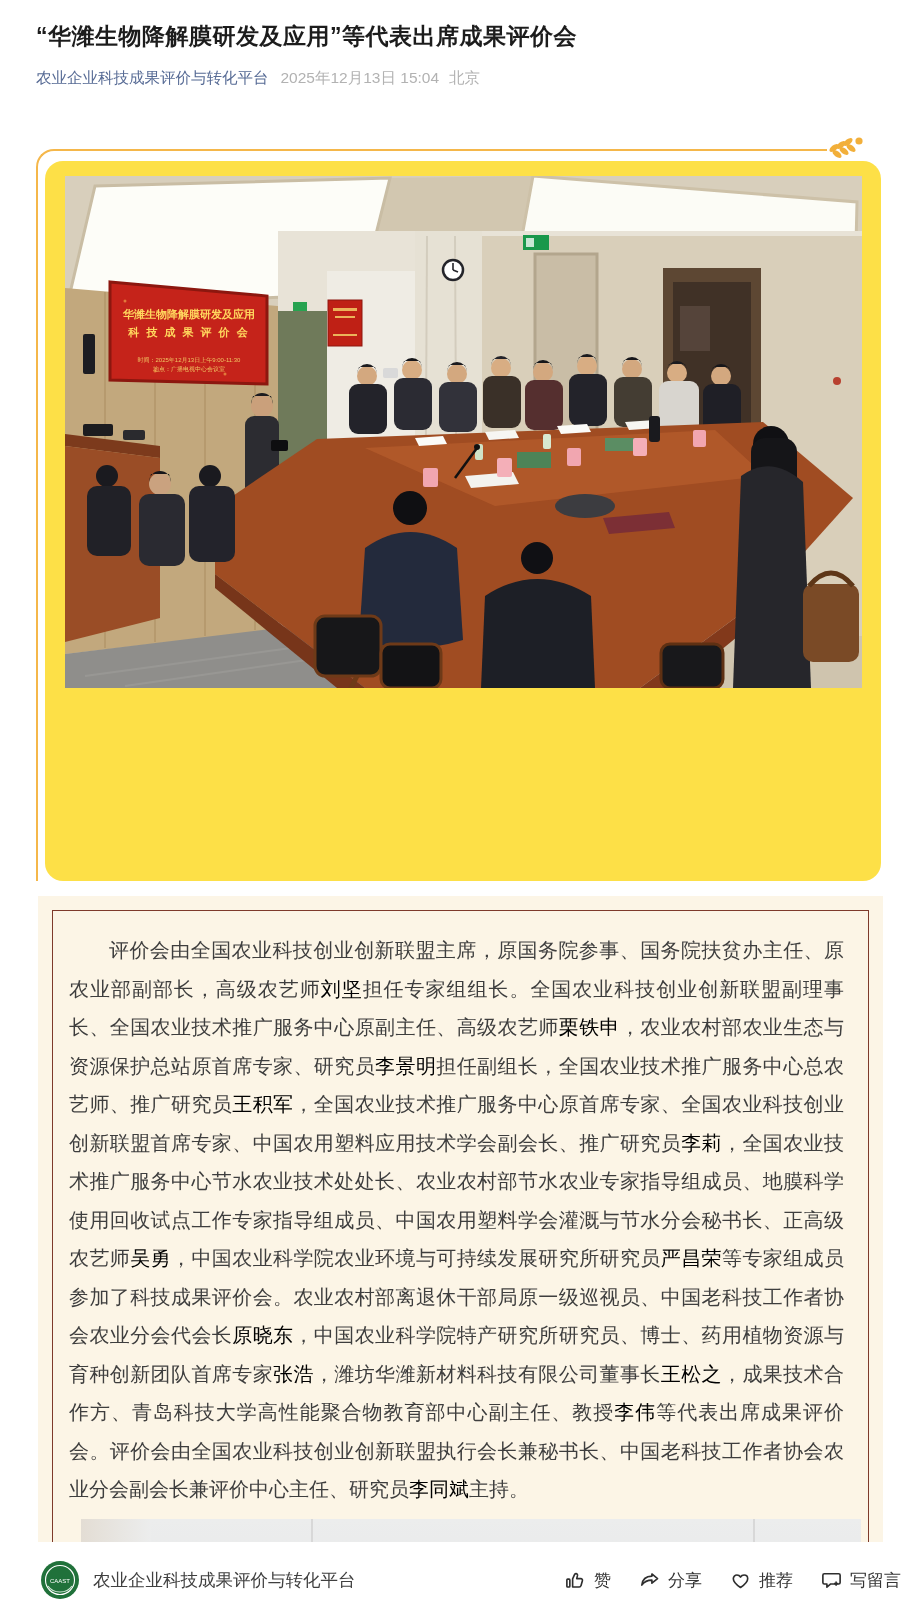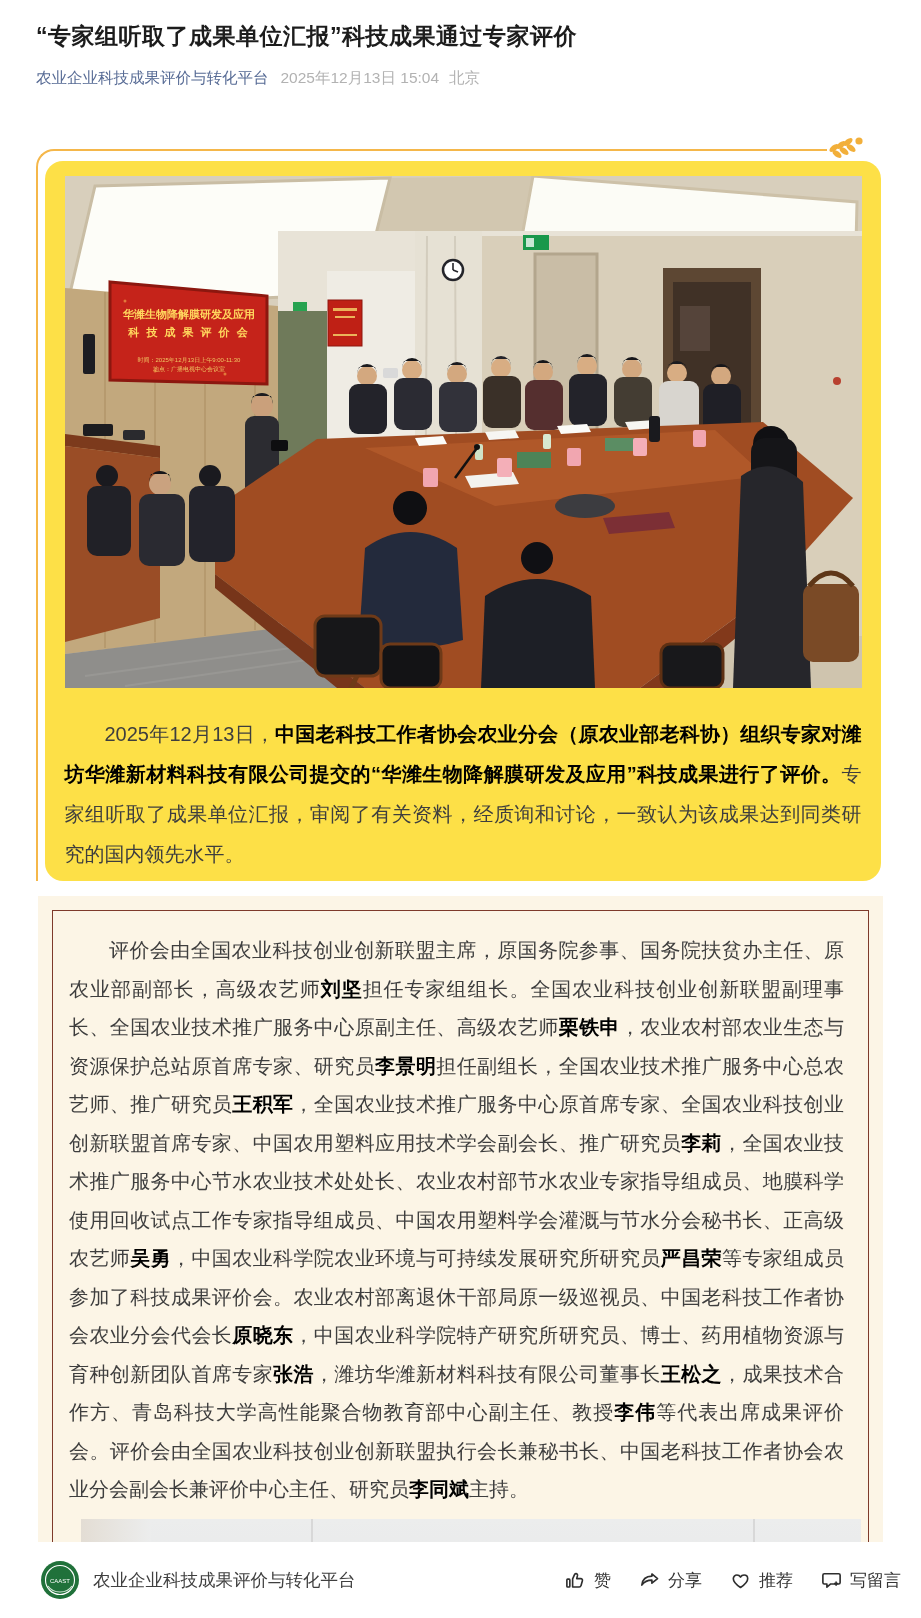--- a/index.html
+++ b/index.html
@@ -46,21 +46,21 @@
     margin:15px 38px 0;width:845px;background:#fcf5e6;
     padding:14px;box-sizing:border-box;
   }
   .card2-inner{
     border:1px solid #7e3a2b;padding:20px 24px 0 16px;min-height:640px;
   }
   .para2{
     font-size:20px;line-height:38.5px;color:#3e3e3e;
     text-align:justify;text-indent:2em;margin:0;
   }
-  .para2 .b{font-weight:700;color:#000;}
+  .para2 .b{font-weight:400;color:#000;}
   .partial-img{
     margin:10px 0 0 12px;width:780px;height:150px;position:relative;
     background:linear-gradient(180deg,#eceded 0%,#e7e8e9 60%,#eeeeee 100%);
   }
   .partial-img .seam{position:absolute;top:0;bottom:0;width:2px;background:#d8d8d8;}
   .partial-img .warm{position:absolute;left:0;top:0;bottom:0;width:70px;
     background:linear-gradient(90deg,#e3ddd4,#eceded);}
   
   .footer{
     position:absolute;left:0;right:0;bottom:0;height:76px;background:#fff;
@@ -70,21 +70,21 @@
   .footer .logo{width:40px;height:40px;flex:0 0 auto;cursor:pointer;}
   .footer .acc-name{margin-left:13px;font-size:17.5px;color:#404040;}
   .actions{margin-left:auto;display:flex;align-items:center;}
   .action{display:flex;align-items:center;margin-left:27px;cursor:pointer;}
   .action svg{width:23px;height:23px;flex:0 0 auto;}
   .action .lbl{margin-left:7px;font-size:17px;color:#353535;}
 </style>
 </head>
 <body>
 
-<h1 class="page-title">“专家组听取了成果单位汇报”科技成果通过专家评价</h1>
+<h1 class="page-title">“华潍生物降解膜研发及应用”等代表出席成果评价会</h1>
 <div class="byline">
   <span class="account">农业企业科技成果评价与转化平台</span>
   <span class="date">2025年12月13日 15:04</span>
   <span class="loc">北京</span>
 </div>
 
 <div class="card1-wrap">
   <div class="gold-frame"></div>
   <svg class="wheat-deco" viewBox="0 0 38 30">
     <g fill="#f2af3a">
@@ -281,21 +281,20 @@
       </g>
 
       <g>
         <rect x="250" y="440" width="66" height="60" rx="10" fill="#171719" stroke="#6e3a18" stroke-width="3"></rect>
         <rect x="316" y="468" width="60" height="44" rx="9" fill="#131315" stroke="#6e3a18" stroke-width="3"></rect>
         <rect x="596" y="468" width="62" height="44" rx="9" fill="#18181b" stroke="#5e3013" stroke-width="3"></rect>
         <line x1="292" y1="500" x2="286" y2="512" stroke="#6e3a18" stroke-width="5"></line>
       </g>
     </svg>
 
-    <p class="para"><span>2025年12月13日，</span><span class="b">中国老科技工作者协会农业分会（原农业部老科协）组织专家对潍坊华潍新材料科技有限公司提交的“华潍生物降解膜研发及应用”科技成果进行了评价。</span><span>专家组听取了成果单位汇报，审阅了有关资料，经质询和讨论，一致认为该成果达到同类研究的国内领先水平。</span></p>
   </div>
 </div>
 
 <div class="card2">
   <div class="card2-inner">
     <p class="para2"><span>评价会由全国农业科技创业创新联盟主席，原国务院参事、国务院扶贫办主任、原农业部副部长，高级农艺师</span><span class="b">刘坚</span><span>担任专家组组长。全国农业科技创业创新联盟副理事长、全国农业技术推广服务中心原副主任、高级农艺师</span><span class="b">栗铁申</span><span>，农业农村部农业生态与资源保护总站原首席专家、研究员</span><span class="b">李景明</span><span>担任副组长，全国农业技术推广服务中心总农艺师、推广研究员</span><span class="b">王积军</span><span>，全国农业技术推广服务中心原首席专家、全国农业科技创业创新联盟首席专家、中国农用塑料应用技术学会副会长、推广研究员</span><span class="b">李莉</span><span>，全国农业技术推广服务中心节水农业技术处处长、农业农村部节水农业专家指导组成员、地膜科学使用回收试点工作专家指导组成员、中国农用塑料学会灌溉与节水分会秘书长、正高级农艺师</span><span class="b">吴勇</span><span>，中国农业科学院农业环境与可持续发展研究所研究员</span><span class="b">严昌荣</span><span>等专家组成员参加了科技成果评价会。农业农村部离退休干部局原一级巡视员、中国老科技工作者协会农业分会代会长</span><span class="b">原晓东</span><span>，中国农业科学院特产研究所研究员、博士、药用植物资源与育种创新团队首席专家</span><span class="b">张浩</span><span>，潍坊华潍新材料科技有限公司董事长</span><span class="b">王松之</span><span>，成果技术合作方、青岛科技大学高性能聚合物教育部中心副主任、教授</span><span class="b">李伟</span><span>等代表出席成果评价会。评价会由全国农业科技创业创新联盟执行会长兼秘书长、中国老科技工作者协会农业分会副会长兼评价中心主任、研究员</span><span class="b">李同斌</span><span>主持。</span></p>
     <div class="partial-img">
       <div class="warm"></div>
       <div class="seam" style="left:230px"></div>
       <div class="seam" style="left:672px"></div>

